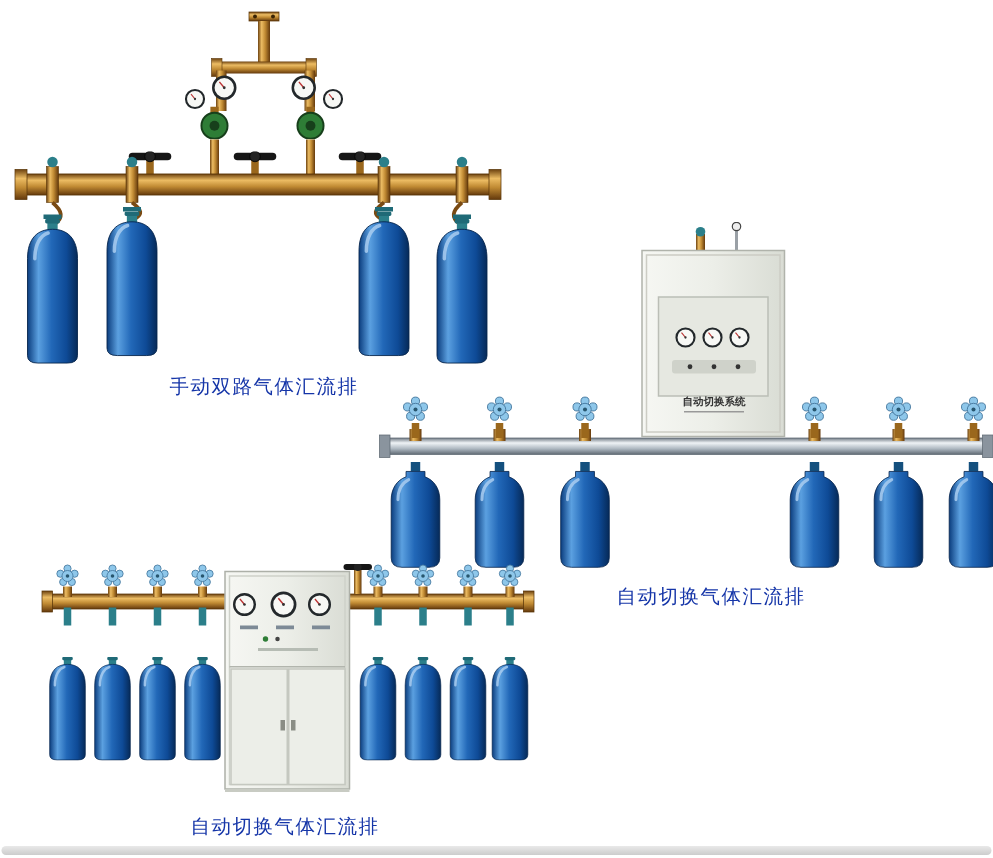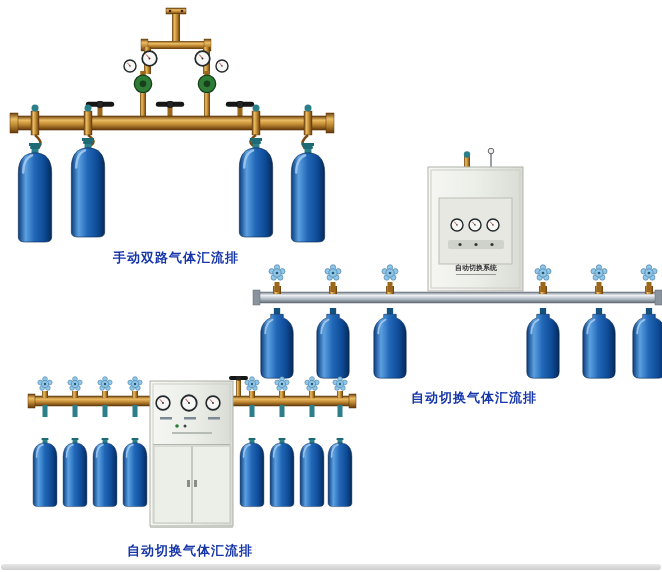--- a/index.html
+++ b/index.html
@@ -5,21 +5,21 @@
   * { margin:0; padding:0; box-sizing:border-box; }
   html,body{
     width:662px; height:572px; overflow:hidden;
     background:var(--page-bg,#ffffff);
     font-family:"Liberation Sans","DejaVu Sans",sans-serif;
   }
   .stage{ position:relative; width:662px; height:572px; background:var(--page-bg,#ffffff); }
   .fig{ position:absolute; }
   .caption{
     position:absolute; text-align:center;
-    font-size:13px; font-weight:bold; letter-spacing:1px;
+    font-size:13px; font-weight:normal; letter-spacing:1px;
     color:var(--caption,#1535a8);
   }
   .defs-holder{ position:absolute; width:0; height:0; overflow:hidden; }
   .bottom-divider{
     position:absolute; left:1px; top:564px; width:660px; height:6px;
     border-radius:3px;
     background:linear-gradient(#e9e9e9,#cccccc);
   }
 </style>
 </head>

